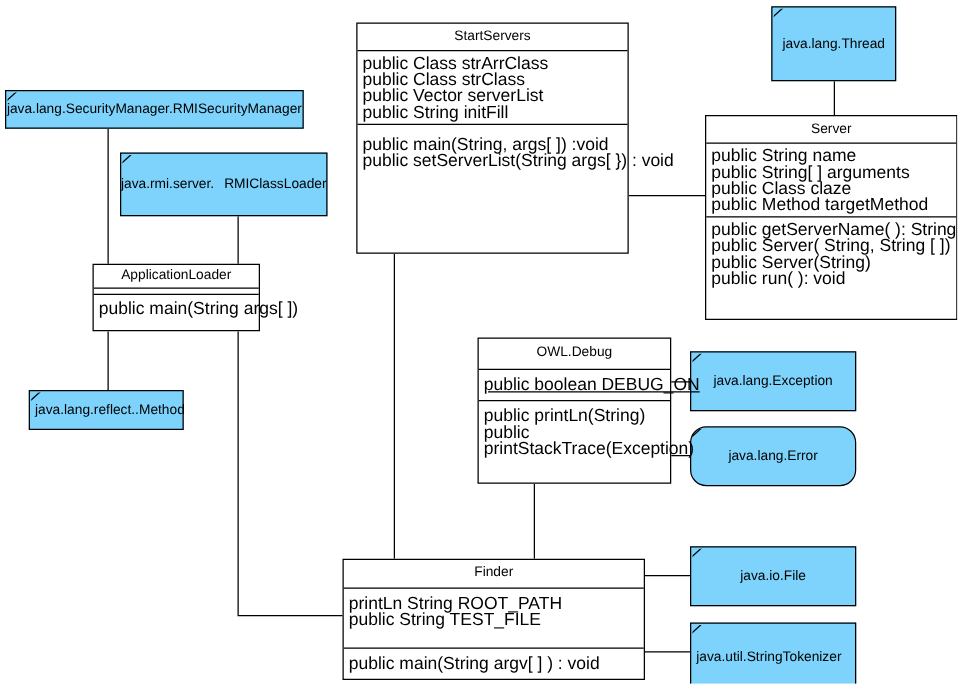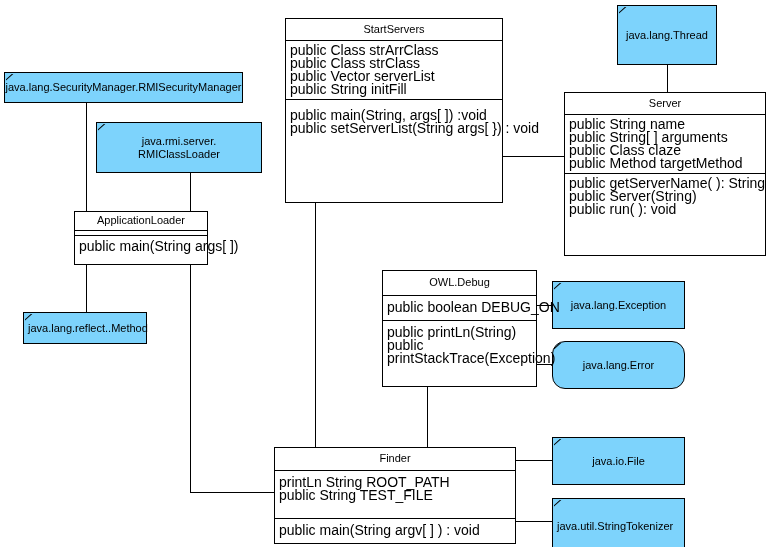--- a/index.html
+++ b/index.html
@@ -129,21 +129,21 @@
   <div class="ext" style="left:617px; top:5px; width:100px; height:60px;">
     <span class="corner"></span>
     <span class="ext-label">java.lang.Thread</span>
   </div>
 
   <div class="ext" style="left:4px; top:72px; width:239px; height:31px;">
     <span class="corner"></span>
     <span class="ext-label">java.lang.SecurityManager.RMISecurityManager</span>
   </div>
 
-  <div class="ext" style="left:96px; top:122px; width:166px; height:51px; flex-direction:column;">
+  <div class="ext" style="left:96px; top:122px; width:166px; height:51px; flex-direction:row;">
     <span class="corner"></span>
     <span class="ext-label">java.rmi.server.</span>
     <span class="ext-label">RMIClassLoader</span>
   </div>
 
   <div class="ext" style="left:23px; top:312px; width:124px; height:32px; justify-content:flex-start;">
     <span class="corner"></span>
     <span class="ext-label">java.lang.reflect..Method</span>
   </div>
 
@@ -188,39 +188,40 @@
     <div class="sep"></div>
     <div class="compartment">
       <div class="row">public String name</div>
       <div class="row">public String[ ] arguments</div>
       <div class="row">public Class claze</div>
       <div class="row">public Method targetMethod</div>
     </div>
     <div class="sep"></div>
     <div class="compartment">
       <div class="row">public getServerName( ): String</div>
+      <div class="row">public Server( String, String [ ])</div>
       <div class="row">public Server(String)</div>
       <div class="row">public run( ): void</div>
     </div>
   </div>
 
   <div class="box" style="left:74px; top:211px; width:134px; height:54px;">
     <div class="title" style="padding:2px 2px 3px 2px;">ApplicationLoader</div>
     <div class="sep"></div>
     <div class="compartment" style="padding:0; height:4px;"></div>
     <div class="sep"></div>
     <div class="compartment" style="padding-top:4px;">
       <div class="row">public main(String args[ ])</div>
     </div>
   </div>
 
   <div class="box" style="left:345px; top:270px; width:155px; height:117px;margin-left:37px;">
     <div class="title" style="padding:5px 2px 6px 2px;">OWL.Debug</div>
     <div class="sep"></div>
-    <div class="compartment" style="padding:5px 3px 6px 4px;">
+    <div class="compartment" style="padding:5px 3px 6px 4px;text-decoration:underline;">
       <div class="row">public boolean DEBUG_ON</div>
     </div>
     <div class="sep"></div>
     <div class="compartment" style="padding-top:5px;">
       <div class="row">public printLn(String)</div>
       <div class="row">public</div>
       <div class="row">printStackTrace(Exception)</div>
     </div>
   </div>
 

